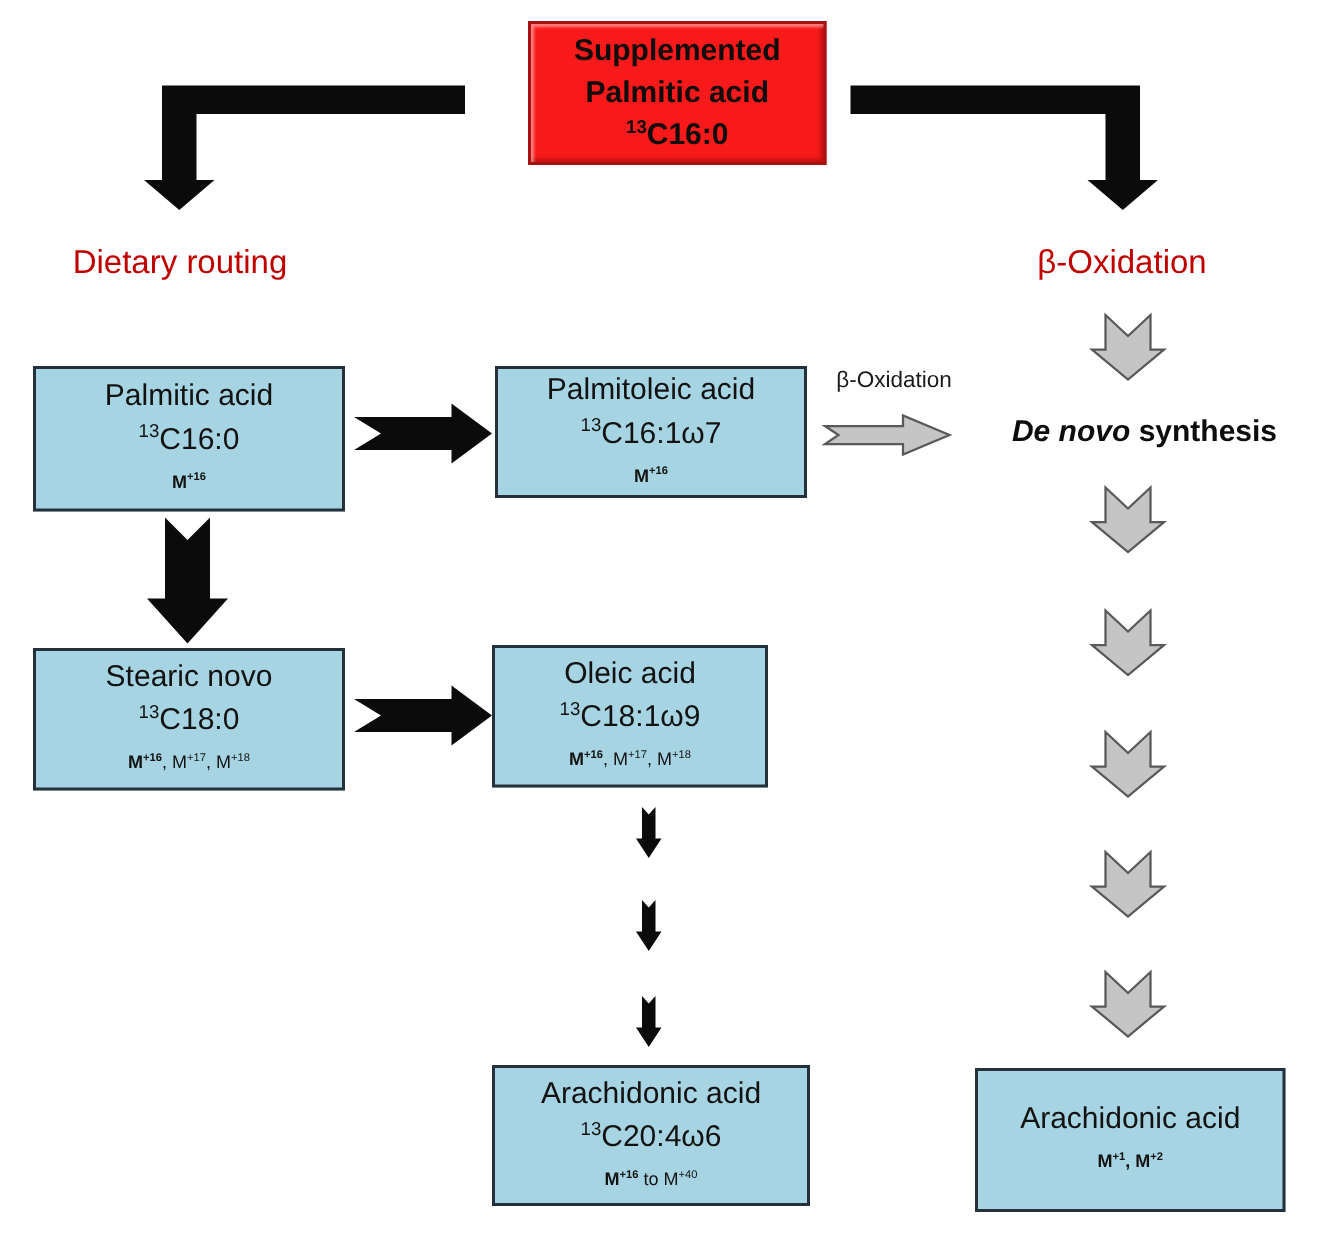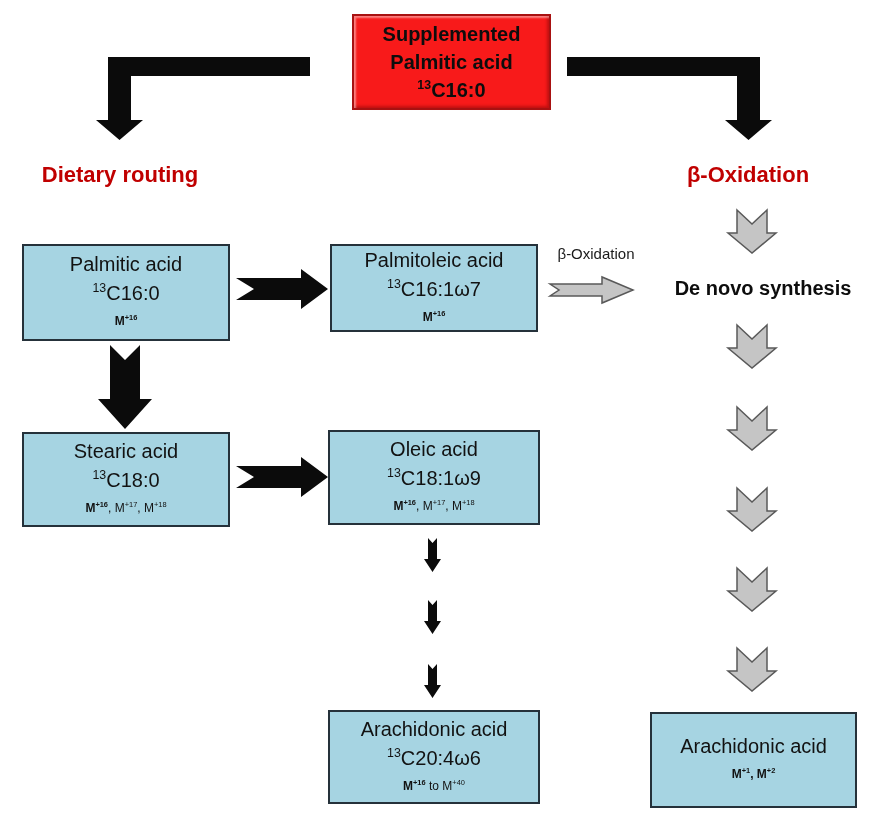--- a/index.html
+++ b/index.html
@@ -1,40 +1,40 @@
 <!DOCTYPE html>
 <html><head>
 <meta charset="utf-8">
 <style>
   html,body{margin:0;padding:0;}
   body{
     width:886px;height:827px;position:relative;background:#ffffff;overflow:hidden;
     font-family:"Liberation Sans","DejaVu Sans",sans-serif;color:#111;
   }
   .b{font-weight:bold;}
-  .i{}
+  .i{font-style:italic;}
   sup{font-size:0.62em;line-height:0;}
   #arrow-layer{position:absolute;left:0;top:0;width:886px;height:827px;}
   .bluebox{
     position:absolute;background:#a6d4e2;border:2px solid #25313a;box-sizing:border-box;
     display:flex;flex-direction:column;justify-content:center;align-items:center;
     text-align:center;color:#121212;
   }
   .bluebox .name,.bluebox .formula{font-size:20px;line-height:29px;}
   .bluebox .mass{font-size:12px;line-height:27px;}
   .redbox{
     position:absolute;left:328px;top:14px;width:199px;height:96px;
     background:#f81a1a;border:2px solid #a81111;box-sizing:border-box;
     display:flex;flex-direction:column;justify-content:center;text-align:center;
     font-weight:bold;font-size:20px;line-height:28px;color:#0d0d0d;
     box-shadow:inset 2px 2px 2px rgba(255,255,255,.45), inset -2px -2px 3px rgba(110,0,0,.4);
     margin-left:24px;
   }
   .heading{
-    position:absolute;color:#c00000;font-weight:bold;font-size:22px;
+    position:absolute;color:#c00000;font-weight:normal;font-size:22px;
     text-align:center;line-height:26px;
   }
   .smalllabel{
     position:absolute;left:540px;top:245px;width:112px;text-align:center;
     font-size:15px;color:#1a1a1a;
   }
   .denovo{
     position:absolute;left:640px;top:277px;width:246px;text-align:center;
     font-size:20px;font-weight:bold;color:#0d0d0d;
   }
@@ -82,25 +82,25 @@
     <div class="formula"><sup>13</sup><span>C16:0</span></div>
     <div class="mass"><span class="b">M</span><sup class="b">+16</sup></div>
   </div>
   <div class="bluebox" style="left:330px;top:244px;width:208px;height:88px;">
     <div class="name">Palmitoleic acid</div>
     <div class="formula"><sup>13</sup><span>C16:1ω7</span></div>
     <div class="mass"><span class="b">M</span><sup class="b">+16</sup></div>
   </div>
 
   <div class="bluebox" style="left:22px;top:432px;width:208px;height:95px;">
-    <div class="name">Stearic acid</div>
+    <div class="name">Stearic novo</div>
     <div class="formula"><sup>13</sup><span>C18:0</span></div>
     <div class="mass"><span class="b">M</span><sup class="b">+16</sup><span>, M</span><sup>+17</sup><span>, M</span><sup>+18</sup></div>
   </div>
-  <div class="bluebox" style="left:328px;top:430px;width:212px;height:95px;justify-content:center;">
+  <div class="bluebox" style="left:328px;top:430px;width:184px;height:95px;justify-content:center;">
     <div class="name">Oleic acid</div>
     <div class="formula"><sup>13</sup><span>C18:1ω9</span></div>
     <div class="mass"><span class="b">M</span><sup class="b">+16</sup><span>, M</span><sup>+17</sup><span>, M</span><sup>+18</sup></div>
   </div>
 
   <div class="bluebox" style="left:328px;top:710px;width:212px;height:94px;">
     <div class="name">Arachidonic acid</div>
     <div class="formula"><sup>13</sup><span>C20:4ω6</span></div>
     <div class="mass"><span class="b">M</span><sup class="b">+16</sup><span> to M</span><sup>+40</sup></div>
   </div>

